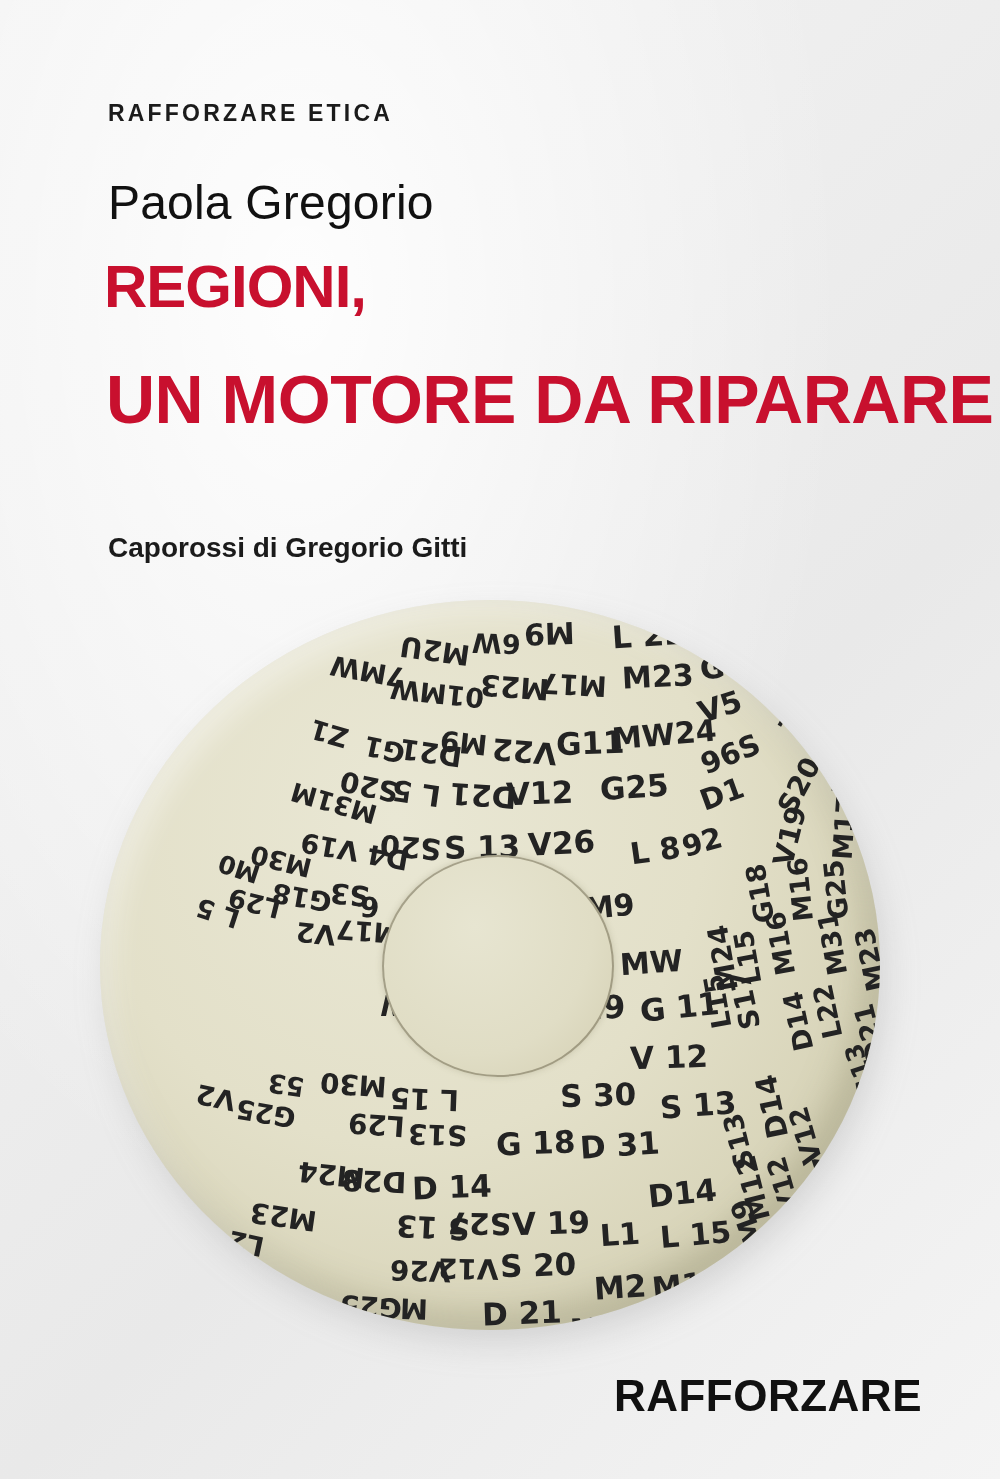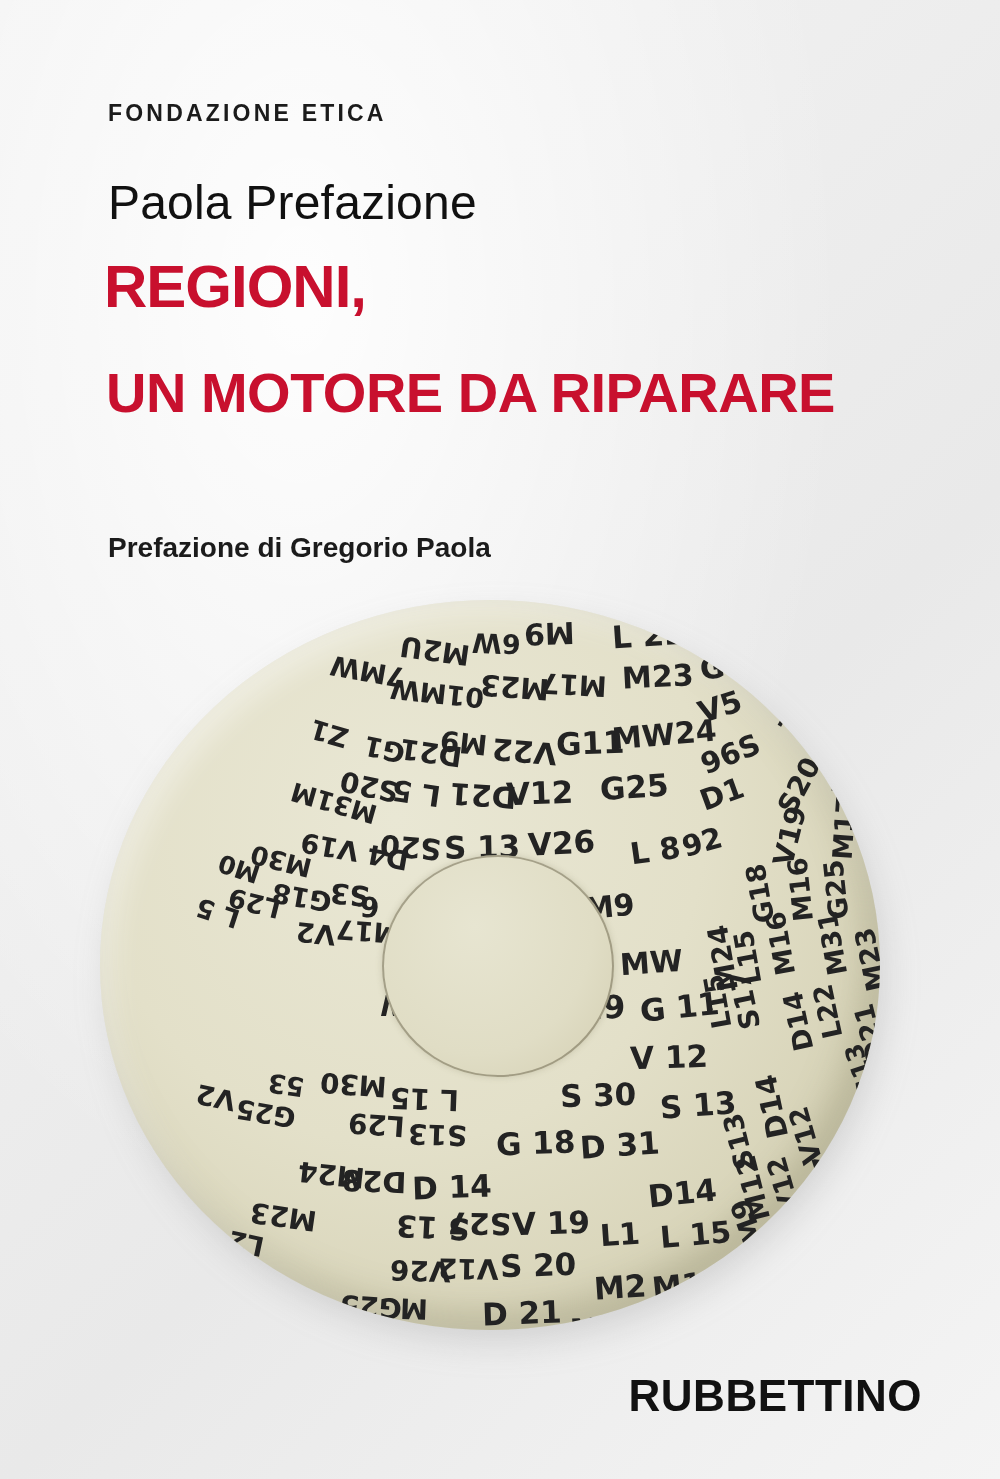--- a/index.html
+++ b/index.html
@@ -49,21 +49,21 @@
     font-size: 60px;
     font-weight: bold;
     color: #c8102e;
     letter-spacing: -1px;
     line-height: 0.95;
   }
   .title-sub {
     position: absolute;
     left: 106px;
     top: 365px;
-    font-size: 56px;
+    font-size: 68px;
     font-weight: bold;
     color: #c8102e;
     letter-spacing: -0.5px;
     line-height: 1;
   }
   .subtitle {
     position: absolute;
     left: 98px;
     top: 443px;
     width: 820px;
@@ -140,30 +140,30 @@
     font-weight: 600;
     white-space: nowrap;
     line-height: 1;
   }
 </style>
 </head>
 <body>
 
 <div class="cover">
 
-  <div class="imprint">FONDAZIONE ETICA</div>
-
-  <div class="author">Paola Prefazione</div>
+  <div class="imprint">RAFFORZARE ETICA</div>
+
+  <div class="author">Paola Gregorio</div>
 
   <div class="title-main">REGIONI,</div>
 
   <div class="title-sub">UN MOTORE DA RIPARARE</div>
 
 
-  <div class="preface">Prefazione di Gregorio Paola</div>
+  <div class="preface">Caporossi di Gregorio Gitti</div>
 
   <div class="disc-wrap">
     <div class="disc-shadow"></div>
     <div class="disc">
       <div class="scribbles">
           <span class="mark" style="left: 424px; top: 18px; font-size: 30px; transform: rotate(178deg);">M9</span>
           <span class="mark" style="left: 512px; top: 20px; font-size: 31px; transform: rotate(-4deg);">L 22</span>
           <span class="mark" style="left: 300px; top: 36px; font-size: 28px; transform: rotate(188deg);">M2U</span>
           <span class="mark" style="left: 372px; top: 30px; font-size: 27px; transform: rotate(182deg);">6W</span>
           <span class="mark" style="left: 522px; top: 62px; font-size: 30px; transform: rotate(-3deg);">M23</span>
@@ -275,15 +275,15 @@
           <span class="mark" style="left: 552px; top: 670px; font-size: 30px; transform: rotate(-6deg);">M16</span>
           <span class="mark" style="left: 240px; top: 692px; font-size: 28px; transform: rotate(184deg);">G25</span>
           <span class="mark" style="left: 300px; top: 694px; font-size: 28px; transform: rotate(182deg);">M</span>
           <span class="mark" style="left: 382px; top: 698px; font-size: 31px; transform: rotate(-2deg);">D 21</span>
           <span class="mark" style="left: 470px; top: 714px; font-size: 31px; transform: rotate(-3deg);">M3</span>
         </div>
       <div class="disc-hole"></div>
     </div>
   </div>
 
-  <div class="publisher">RUBBETTINO</div>
+  <div class="publisher">RAFFORZARE</div>
 
 </div>
 
 </body></html>

